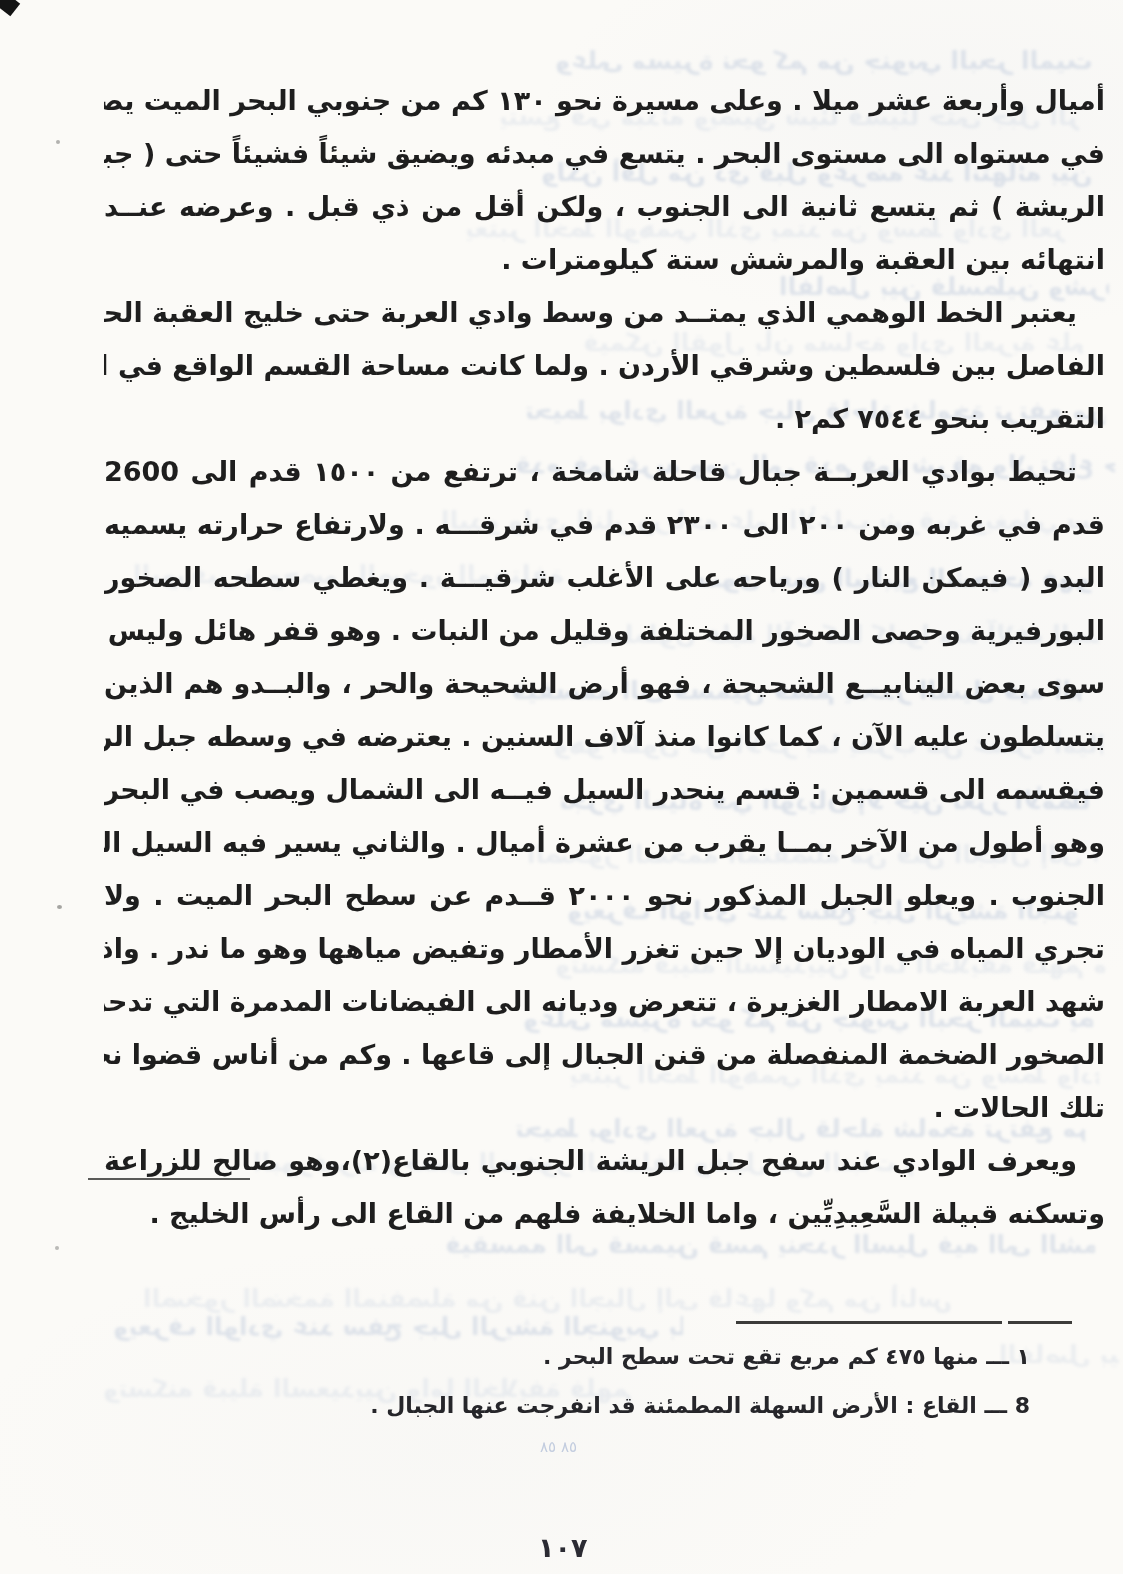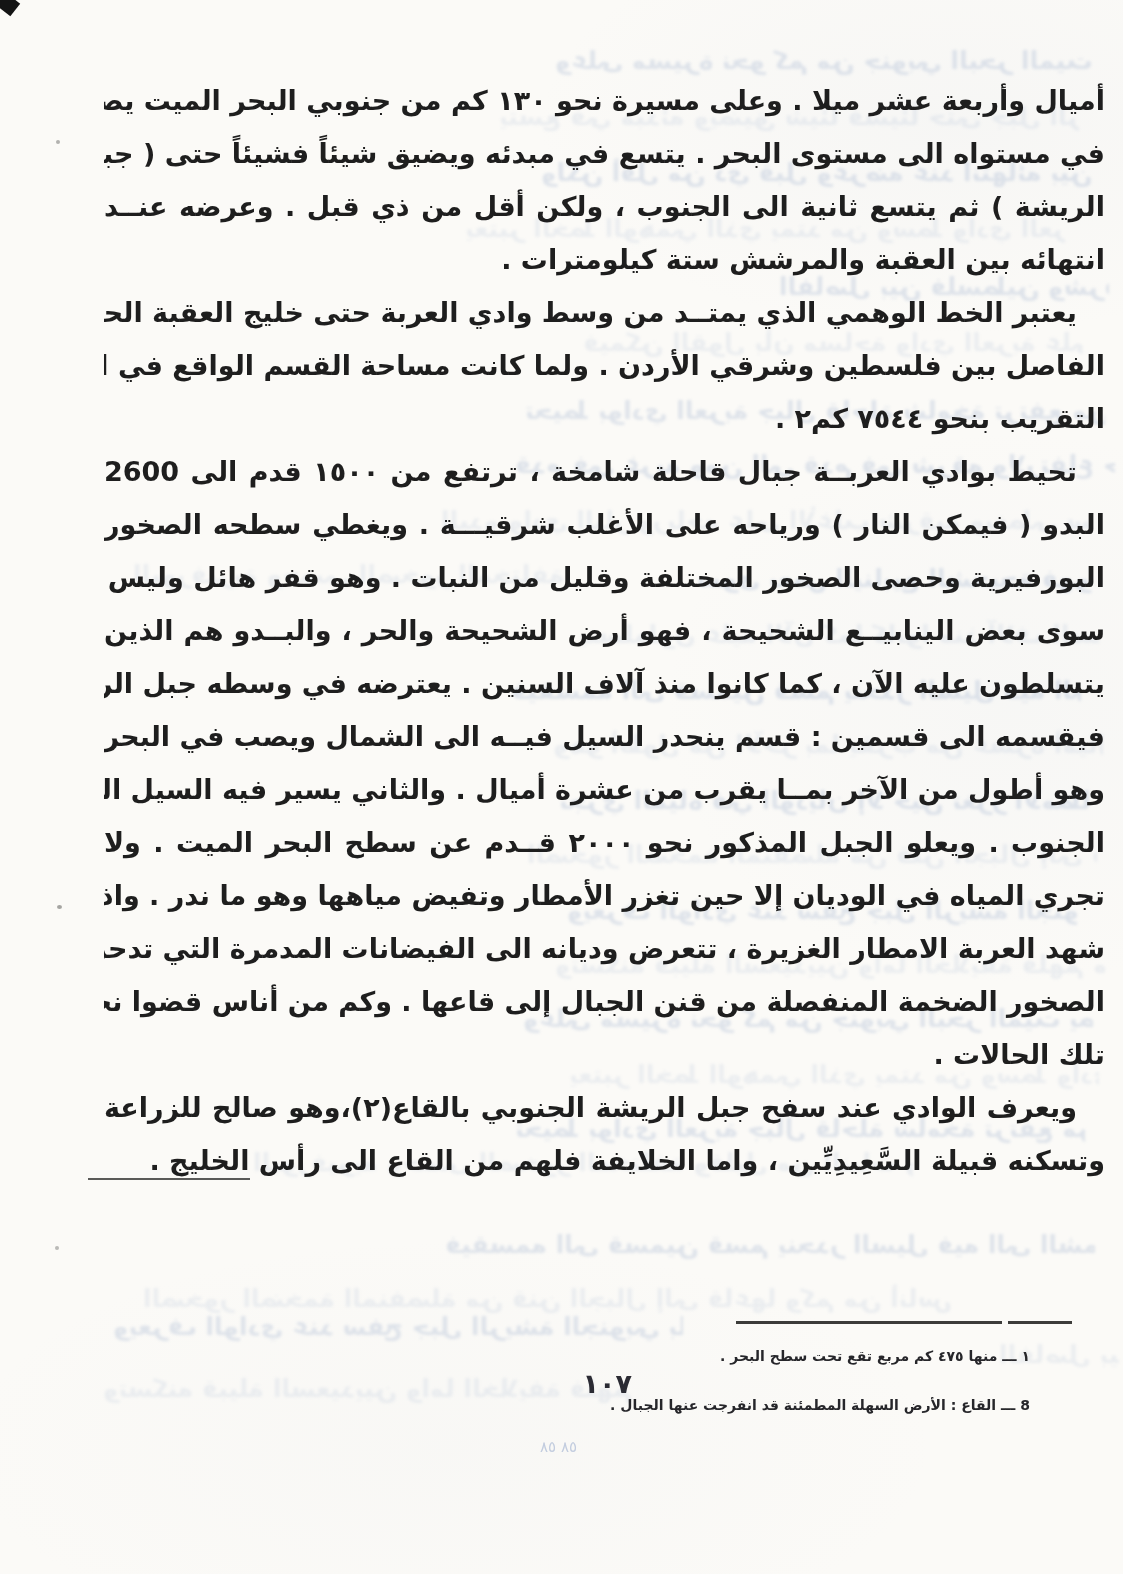--- a/index.html
+++ b/index.html
@@ -34,27 +34,27 @@
     position:absolute;top:1178px;left:88px;width:162px;height:2px;
     background:#5a5a58;
   }
   .fn-sep{position:absolute;top:1321px;height:3px;background:#3c3c3a;}
   .fn-sep.seg-long{right:121px;width:266px;}
   .fn-sep.seg-short{right:51px;width:64px;}
   
   .footnotes{
     position:absolute;top:1332px;right:93px;width:640px;
     direction:rtl;text-align:right;
-    color:#26262a;font-size:14px;font-weight:bold;line-height:49px;
+    color:#26262a;font-size:22px;font-weight:bold;line-height:49px;
     white-space:nowrap;
   }
   
   .page-number{
-    position:absolute;top:1368px;left:538px;width:94px;
-    text-align:right;font-size:27px;font-weight:bold;color:#2b2b33;
+    position:absolute;top:1532px;left:538px;width:94px;
+    text-align:left;font-size:27px;font-weight:bold;color:#2b2b33;
     letter-spacing:4px;
   }
   .page-number-ghost{
     position:absolute;top:1438px;left:540px;width:90px;
     text-align:left;font-size:15px;color:#9fb0d0;opacity:.6;
     filter:blur(.6px);
   }
   
   .ghost{
     position:absolute;
@@ -116,20 +116,21 @@
     </div>
 
     <div>
       <div class="ln ind">يعتبر الخط الوهمي الذي يمتــد من وسط وادي العربة حتى خليج العقبة الحد</div>
       <div class="ln">الفاصل بين فلسطين وشرقي الأردن . ولما كانت مساحة القسم الواقع في الاردن</div>
       <div class="ln last">التقريب بنحو ٧٥٤٤ كم٢ .</div>
     </div>
 
     <div>
       <div class="ln ind">تحيط بوادي العربــة جبال قاحلة شامخة ، ترتفع من ١٥٠٠ قدم الى 2600</div>
+      <div class="ln">قدم في غربه ومن ٢٠٠ الى ٢٣٠٠ قدم في شرقـــه . ولارتفاع حرارته يسميه</div>
       <div class="ln">البدو ( فيمكن النار ) ورياحه على الأغلب شرقيـــة . ويغطي سطحه الصخور</div>
       <div class="ln">البورفيرية وحصى الصخور المختلفة وقليل من النبات . وهو قفر هائل وليس فيه</div>
       <div class="ln">سوى بعض الينابيــع الشحيحة ، فهو أرض الشحيحة والحر ، والبــدو هم الذين</div>
       <div class="ln">يتسلطون عليه الآن ، كما كانوا منذ آلاف السنين . يعترضه في وسطه جبل الريشة</div>
       <div class="ln">فيقسمه الى قسمين : قسم ينحدر السيل فيــه الى الشمال ويصب في البحر الميت .</div>
       <div class="ln">وهو أطول من الآخر بمــا يقرب من عشرة أميال . والثاني يسير فيه السيل الى</div>
       <div class="ln">الجنوب . ويعلو الجبل المذكور نحو ٢٠٠٠ قــدم عن سطح البحر الميت . ولا</div>
       <div class="ln">تجري المياه في الوديان إلا حين تغزر الأمطار وتفيض مياهها وهو ما ندر . واذا</div>
       <div class="ln">شهد العربة الامطار الغزيرة ، تتعرض وديانه الى الفيضانات المدمرة التي تدحرج</div>
       <div class="ln">الصخور الضخمة المنفصلة من قنن الجبال إلى قاعها . وكم من أناس قضوا نحبهم في</div>

